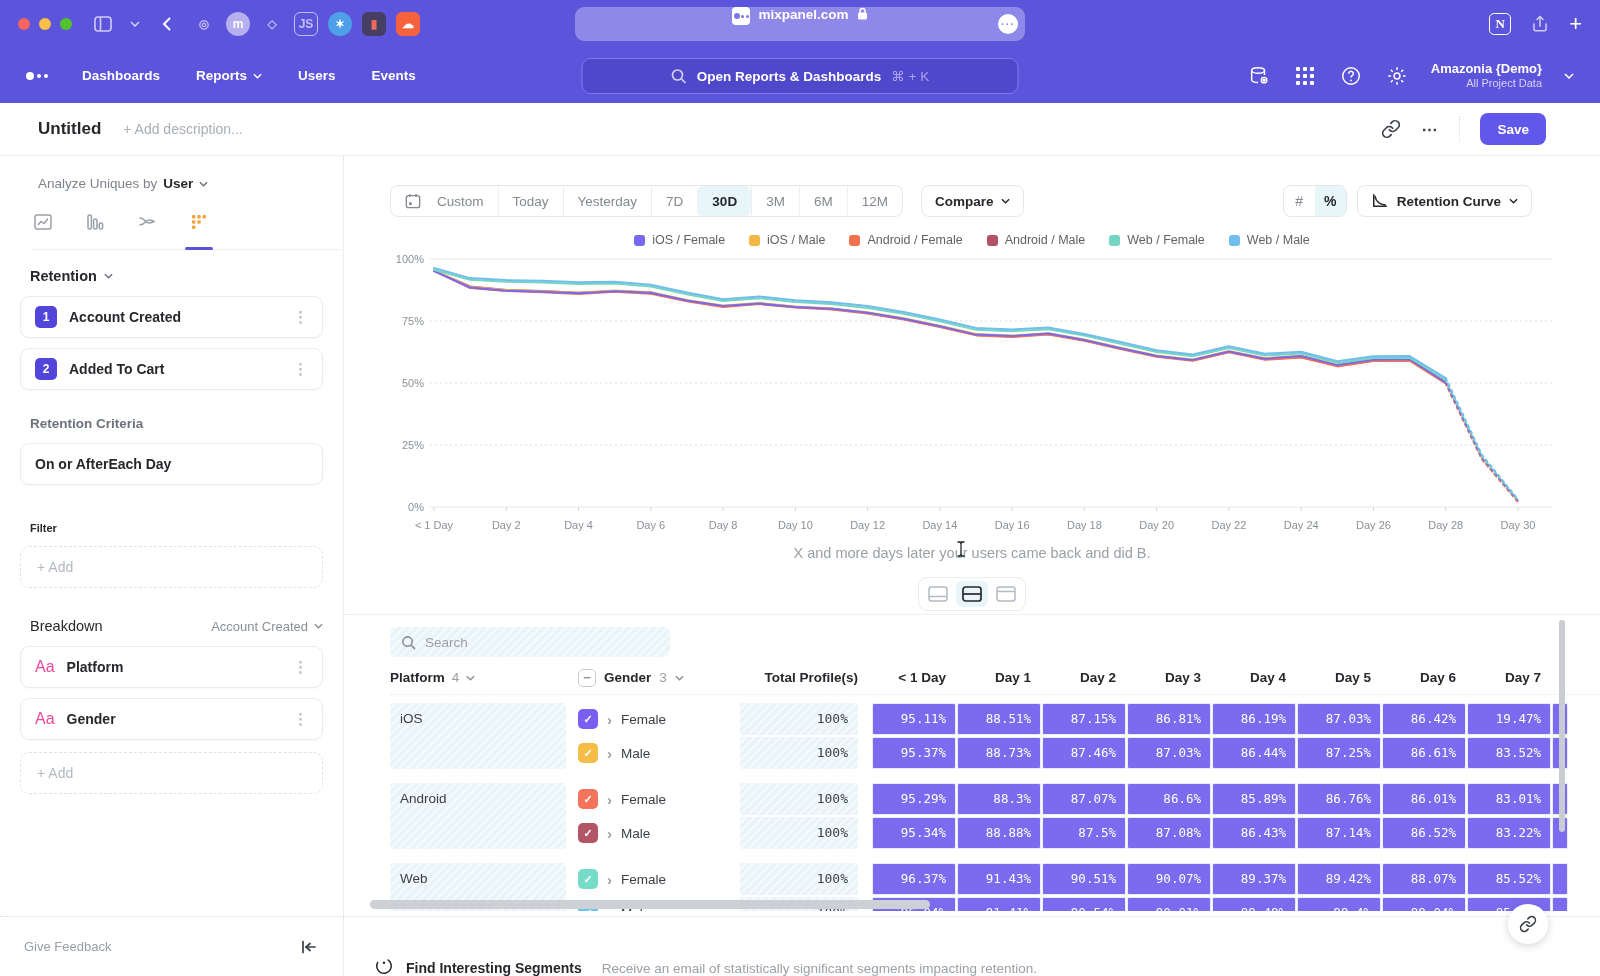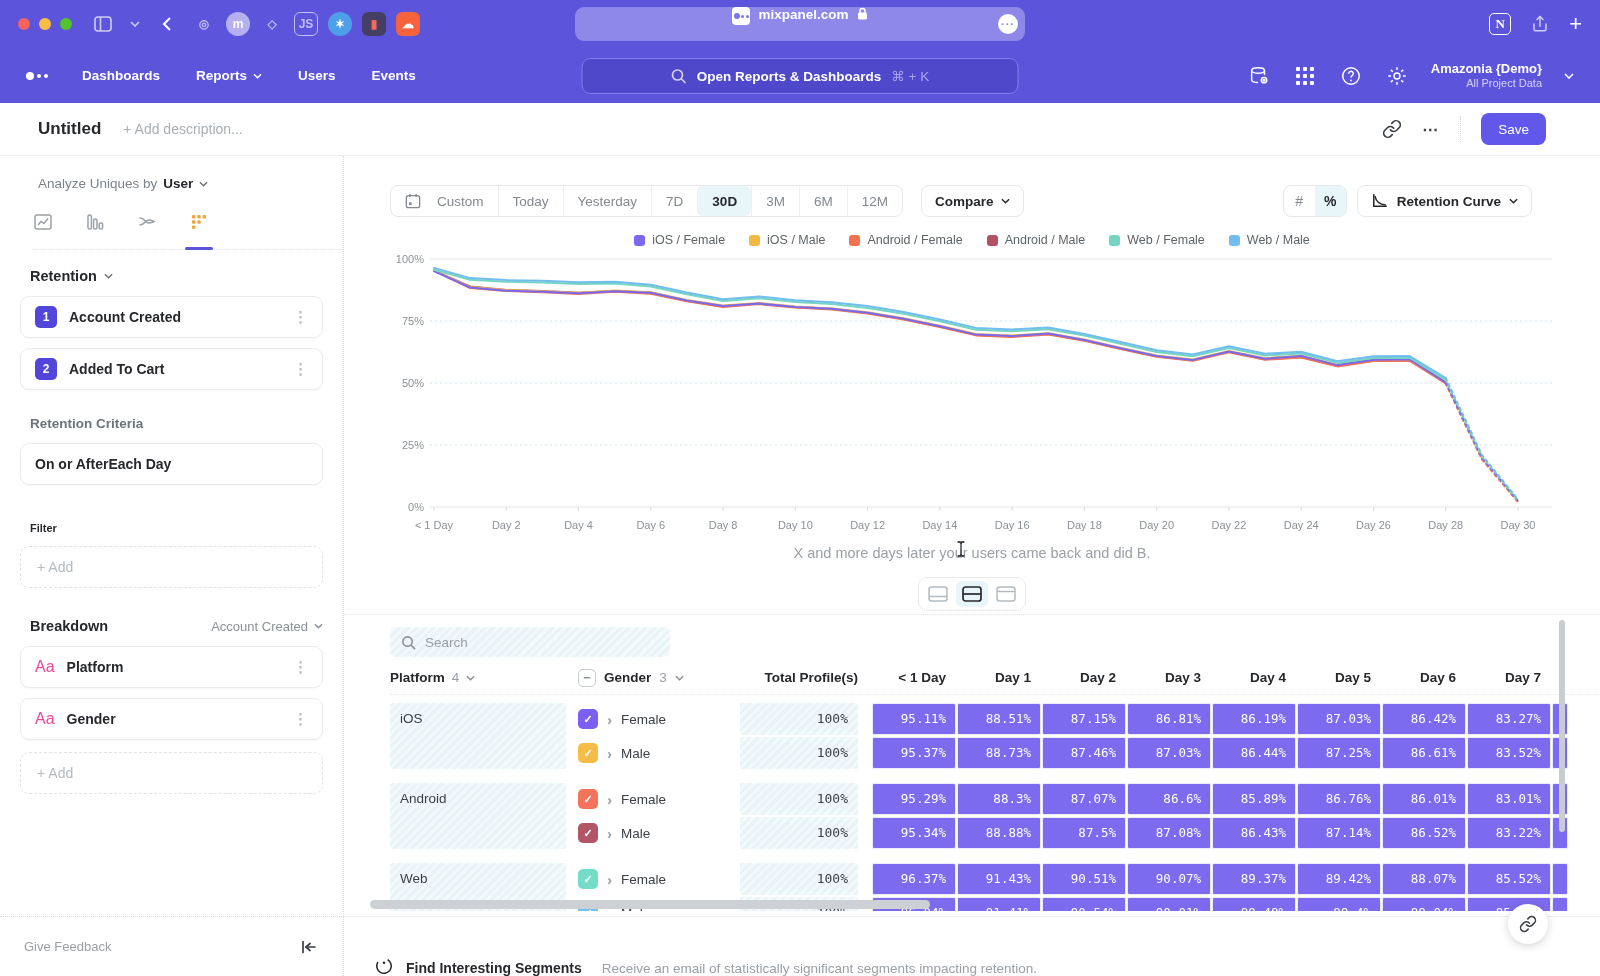--- a/index.html
+++ b/index.html
@@ -40,21 +40,21 @@
   .project .pname{font-size:13px;font-weight:700;}
   .project .pscope{font-size:11px;color:#d6d2f8;}
 
   
   .report-header{height:53px;border-bottom:1px solid #eceef0;display:flex;align-items:center;padding:0 54px 0 38px;background:#fff;}
   .rtitle{font-size:17px;font-weight:700;color:#26282c;}
   .rdesc{font-size:14px;color:#a9afb5;margin-left:22px;}
   .rh-right{margin-left:auto;display:flex;align-items:center;gap:20px;}
   .dots-more{color:#3a3f45;font-size:16px;letter-spacing:2px;font-weight:bold;}
   .vdots{width:1px;height:26px;border-left:1px dotted #d8dcdf;}
-  .save-btn{background:#6157ea;color:#fff;border:none;border-radius:8px;height:32px;padding:0 17px;font-size:13.5px;font-weight:400;cursor:pointer;font-family:inherit;}
+  .save-btn{background:#6157ea;color:#fff;border:none;border-radius:8px;height:32px;padding:0 17px;font-size:13.5px;font-weight:700;cursor:pointer;font-family:inherit;}
 
   
   .content{display:flex;height:760px;}
   .sidebar{width:344px;border-right:1px dotted #d8dcdf;background:#fff;}
   .main{flex:1;position:relative;overflow:hidden;}
 
   
   .analyze{margin:20px 0 0 38px;font-size:13.5px;color:#7d838a;display:flex;align-items:center;gap:6px;}
   .analyze b{color:#26282c;font-weight:700;}
   .tabs-row{display:flex;gap:30px;margin:20px 0 0 32px;padding-bottom:16px;border-bottom:1px dotted #dfe3e6;width:calc(100% - 32px);}
@@ -65,21 +65,21 @@
   .card{margin:12px 20px 0;height:42px;border:1px solid #e9ebee;border-radius:9px;background:#fff;display:flex;align-items:center;padding:0 14px;gap:12px;box-shadow:0 1px 2px rgba(40,40,60,.03);cursor:pointer;}
   .card + .card{margin-top:10px;}
   .chip{width:22px;height:22px;background:#5146d9;color:#fff;border-radius:5px;font-size:12px;font-weight:700;display:flex;align-items:center;justify-content:center;}
   .card .clabel{font-size:14px;color:#26282c;flex:1;font-weight:600;}
   .kebab{color:#b7bdc3;font-size:15px;font-weight:bold;}
   .crit-card{gap:0;}
   .crit-card span{font-size:14px;color:#26282c;font-weight:600;}
   .crit-card .crit-right{}
   .add-card{margin:12px 20px 0;height:42px;border:1px dashed #dfe2e6;border-radius:9px;display:flex;align-items:center;padding:0 16px;color:#b4bac1;font-size:14px;cursor:pointer;}
   .breakdown-row{margin:30px 20px 0 30px;display:flex;align-items:center;}
-  .breakdown-row .bd{font-size:14.5px;font-weight:700;color:#26282c;}
+  .breakdown-row .bd{font-size:14.5px;font-weight:400;color:#26282c;}
   .breakdown-row .bon{margin-left:auto;font-size:13px;color:#8a9097;display:flex;align-items:center;gap:6px;cursor:pointer;}
   .aa{color:#ec4899;font-weight:400;font-size:16px;}
 
   
   .toolbar{display:flex;align-items:center;margin:29px 68px 0 46px;height:32px;}
   .range-group{display:flex;align-items:center;height:32px;border:1px solid #e5e7ea;border-radius:8px;background:#fff;}
   .range-btn{display:flex;align-items:center;gap:16px;height:100%;padding:0 14px;font-size:13.5px;color:#83898f;cursor:pointer;border-left:1px solid #edeff1;}
   .range-btn:first-child{border-left:none;}
   .range-btn.active{background:#e8f5f9;color:#26282c;font-weight:700;border-radius:6px;}
   .btn{display:flex;align-items:center;gap:8px;height:32px;border:1px solid #e5e7ea;border-radius:8px;background:#fff;padding:0 13px;font-size:13.5px;color:#26282c;font-weight:600;cursor:pointer;font-family:inherit;}
@@ -619,21 +619,21 @@
                     <span class="glabel">Female</span>
                   </div>
                   <div class="total-cell hatch">100%</div>
                   <div class="val-cell">95.11%</div>
                   <div class="val-cell">88.51%</div>
                   <div class="val-cell">87.15%</div>
                   <div class="val-cell">86.81%</div>
                   <div class="val-cell">86.19%</div>
                   <div class="val-cell">87.03%</div>
                   <div class="val-cell">86.42%</div>
-                  <div class="val-cell">83.27%</div>
+                  <div class="val-cell">19.47%</div>
                   <div class="val-cell sliver"></div>
                 </div>
                 <div class="trow">
                   <div class="gender-cell">
                     <span class="cbx" style="background: rgb(245, 189, 71);">✓</span>
                     <span class="chev-r">›</span>
                     <span class="glabel">Male</span>
                   </div>
                   <div class="total-cell hatch">100%</div>
                   <div class="val-cell">95.37%</div>

